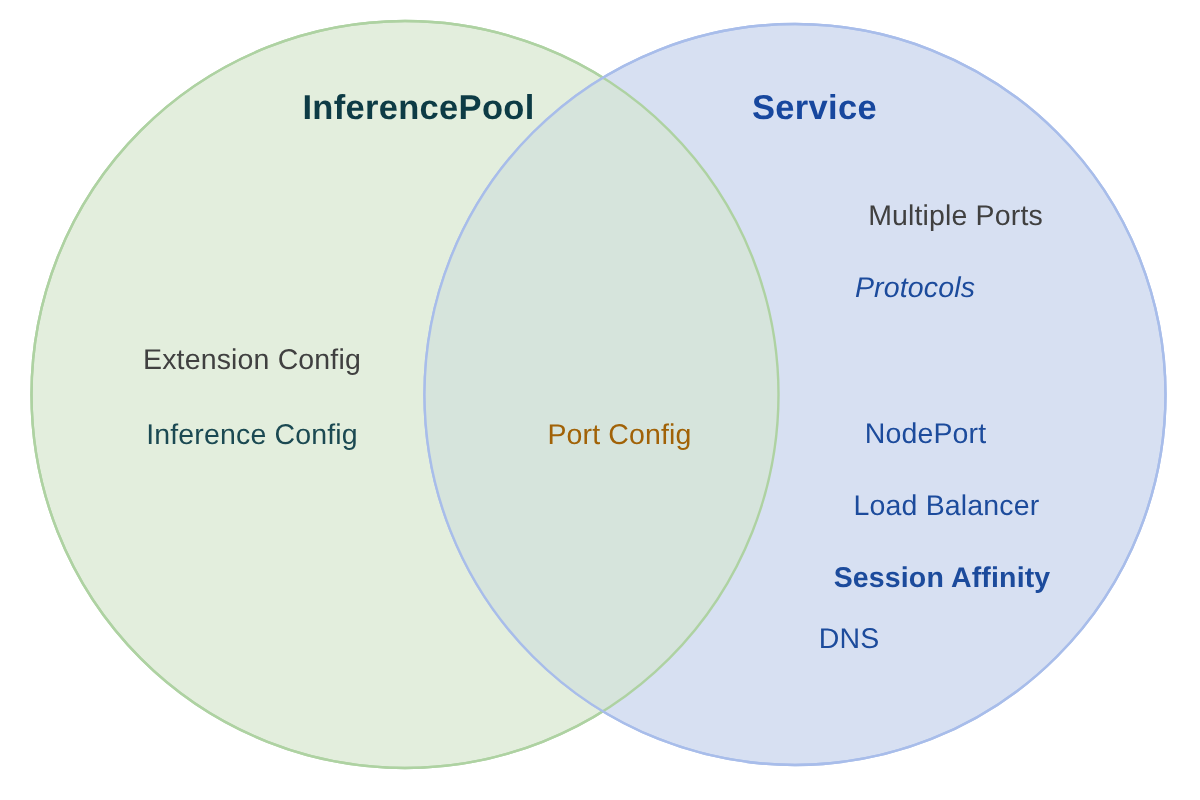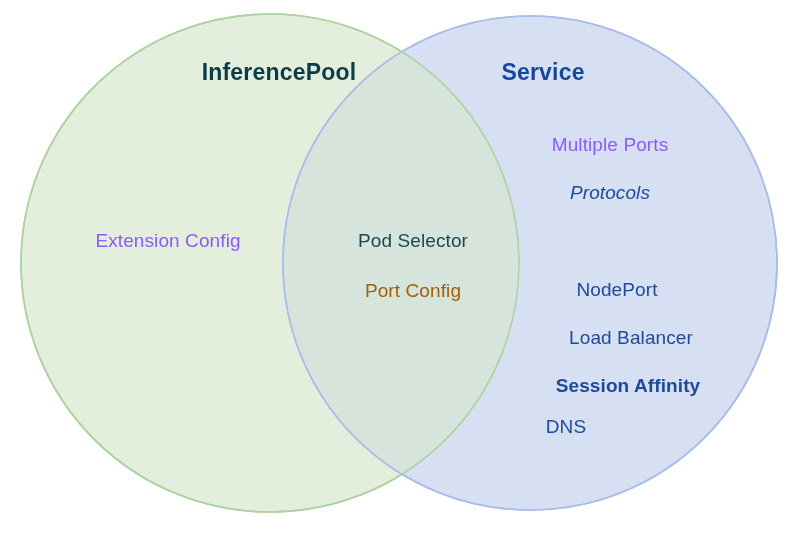--- a/index.html
+++ b/index.html
@@ -89,26 +89,26 @@
     <circle id="circle-left-outline" cx="270" cy="263" r="249" fill="none" stroke="#aed2a2" stroke-width="1.6"></circle>
     <circle id="circle-right-outline" cx="530" cy="263" r="247" fill="none" stroke="#a8bdea" stroke-width="1.6"></circle>
   </svg>
 
   <div class="labels-layer">
 
     <div class="circle-title" id="title-left" style="left: 266px; color: rgb(13, 59, 69);">InferencePool</div>
 
     <div class="circle-title" id="title-right" style="left: 530px; color: rgb(23, 71, 158);">Service</div>
 
-    <div class="item item-left" id="left-item-0" style="left: 155px; top: 241px; color: #8b5cf6;">Extension Config</div>
+    <div class="item item-left" id="left-item-0" style="left: 155px; top: 241px; color: #404040;">Extension Config</div>
+    <div class="item item-left" id="left-item-1" style="left: 155px; top: 291px; color: rgb(27, 73, 82);">Inference Config</div>
 
-    <div class="item item-center" id="center-item-0" style="left: 400px; top: 241px; color: rgb(27, 73, 82);">Pod Selector</div>
     <div class="item item-center" id="center-item-1" style="left: 400px; top: 291px; color: #a16207;">Port Config</div>
 
-    <div class="item item-right" id="right-item-0" style="left: 597px; top: 145px; color: #8b5cf6;">Multiple Ports</div>
+    <div class="item item-right" id="right-item-0" style="left: 624px; top: 145px; color: #404040;">Multiple Ports</div>
     <div class="item item-right" id="right-item-1" style="left: 597px; top: 193px; color: rgb(28, 75, 156); font-style: italic;">Protocols</div>
     <div class="item item-right" id="right-item-4" style="left: 618px; top: 338px; color: rgb(28, 75, 156);">Load Balancer</div>
     <div class="item item-right" id="right-item-3" style="left: 604px; top: 290px; color: rgb(28, 75, 156);">NodePort</div>
     <div class="item item-right" id="right-item-5" style="left: 615px; top: 386px; color: rgb(28, 75, 156); font-weight: bold;">Session Affinity</div>
     <div class="item item-right" id="right-item-6" style="left: 553px; top: 427px; color: rgb(28, 75, 156);">DNS</div>
 
   </div>
 </div>
 
 </body></html>

